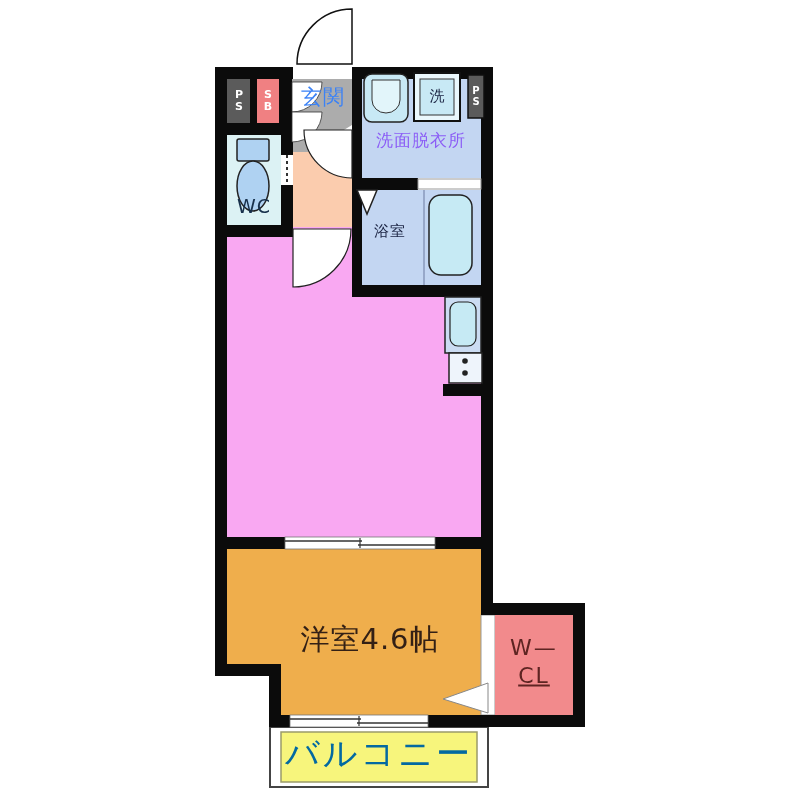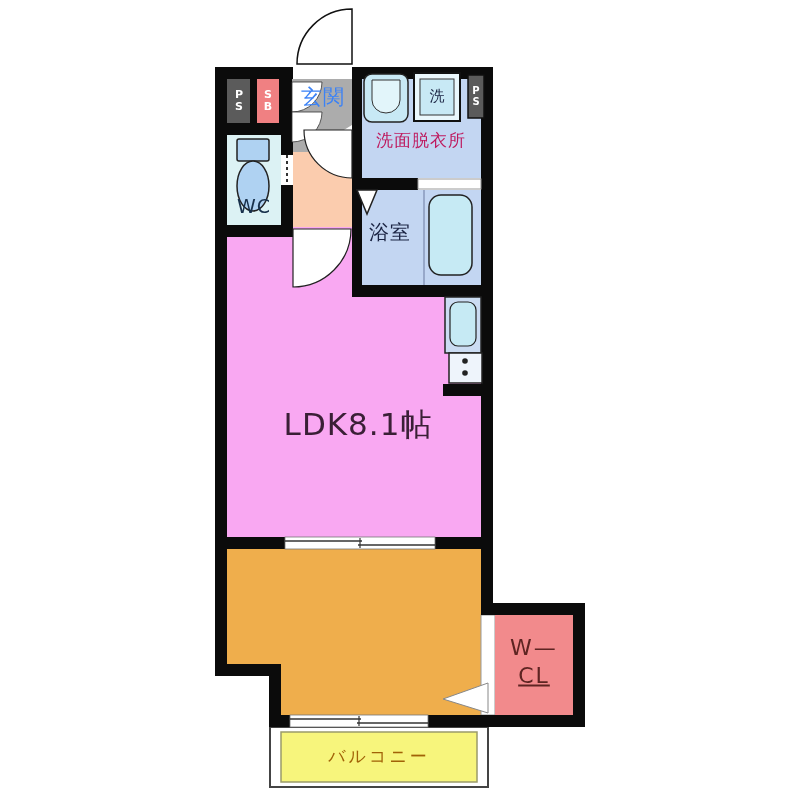--- a/index.html
+++ b/index.html
@@ -2,28 +2,28 @@
 <html><head>
 <meta charset="utf-8">
 <style>
   html,body{margin:0;padding:0;background:#ffffff;}
   .canvas{position:relative;width:800px;height:800px;background:#ffffff;overflow:hidden;
           font-family:"DejaVu Sans","Liberation Sans",sans-serif;}
   .canvas svg{position:absolute;left:0;top:0;}
   .lbl{position:absolute;transform:translate(-50%,-50%);white-space:nowrap;
        color:#1c1c2e;letter-spacing:1px;line-height:1.05;text-align:center;}
   .lbl-genkan{font-size:21px;color:#3b82f6;}
-  .lbl-washroom{font-size:17px;color:#be185d;}
+  .lbl-washroom{font-size:17px;color:#8b5cf6;}
   .lbl-wash{font-size:15px;color:#1a2342;letter-spacing:0;}
-  .lbl-bath{font-size:20px;color:#1a2342;}
+  .lbl-bath{font-size:15px;color:#1a2342;}
   .lbl-wc{font-size:19px;color:#17304b;text-align:right;}
   .lbl-ldk{font-size:31px;color:#3a1f36;}
   .lbl-western{font-size:29px;color:#332015;}
   .lbl-wcl{font-size:22px;color:#5e2422;line-height:1.25;letter-spacing:2px;}
-  .lbl-balcony{font-size:17px;color:#a16207;letter-spacing:3px;}
+  .lbl-balcony{font-size:34px;color:#0369a1;letter-spacing:3px;font-family:Liberation Mono, monospace;}
   .lbl-shaft{font-size:11px;color:#ffffff;font-weight:bold;letter-spacing:0;}
   .lbl-shaft span{display:block;}
   .lbl-ps-right{font-size:10px;}
 </style>
 </head>
 <body>
 
 <div class="canvas">
 
 <svg width="800" height="800" viewBox="0 0 800 800">
@@ -123,21 +123,21 @@
     <circle cx="465" cy="361" r="2.8" fill="#222222"></circle>
     <circle cx="465" cy="373" r="2.8" fill="#222222"></circle>
   </g>
 </svg>
 
 <div class="lbl lbl-genkan" style="left:323px;top:97px;">玄関</div>
 <div class="lbl lbl-washroom" style="left:421px;top:141px;">洗面脱衣所</div>
 <div class="lbl lbl-wash" style="left:437px;top:97px;">洗</div>
 <div class="lbl lbl-bath" style="left:390px;top:232px;">浴室</div>
 <div class="lbl lbl-wc" style="left:254px;top:207px;">WC</div>
-<div class="lbl lbl-ldk" style="left:358px;top:424px;">LDK8.1帖</div>
+<div class="lbl lbl-western" style="left:370px;top:639px;">洋室4.6帖</div>
 <div class="lbl lbl-wcl" style="left:534px;top:661px;">
   <span style="display:block;">W—</span>
   <span style="display:block;text-decoration:underline;">CL</span>
 </div>
 <div class="lbl lbl-balcony" style="left:379px;top:757px;">バルコニー</div>
 
 <div class="lbl lbl-shaft" style="left:239px;top:101px;">
   <span>P</span>
   <span>S</span>
 </div>

